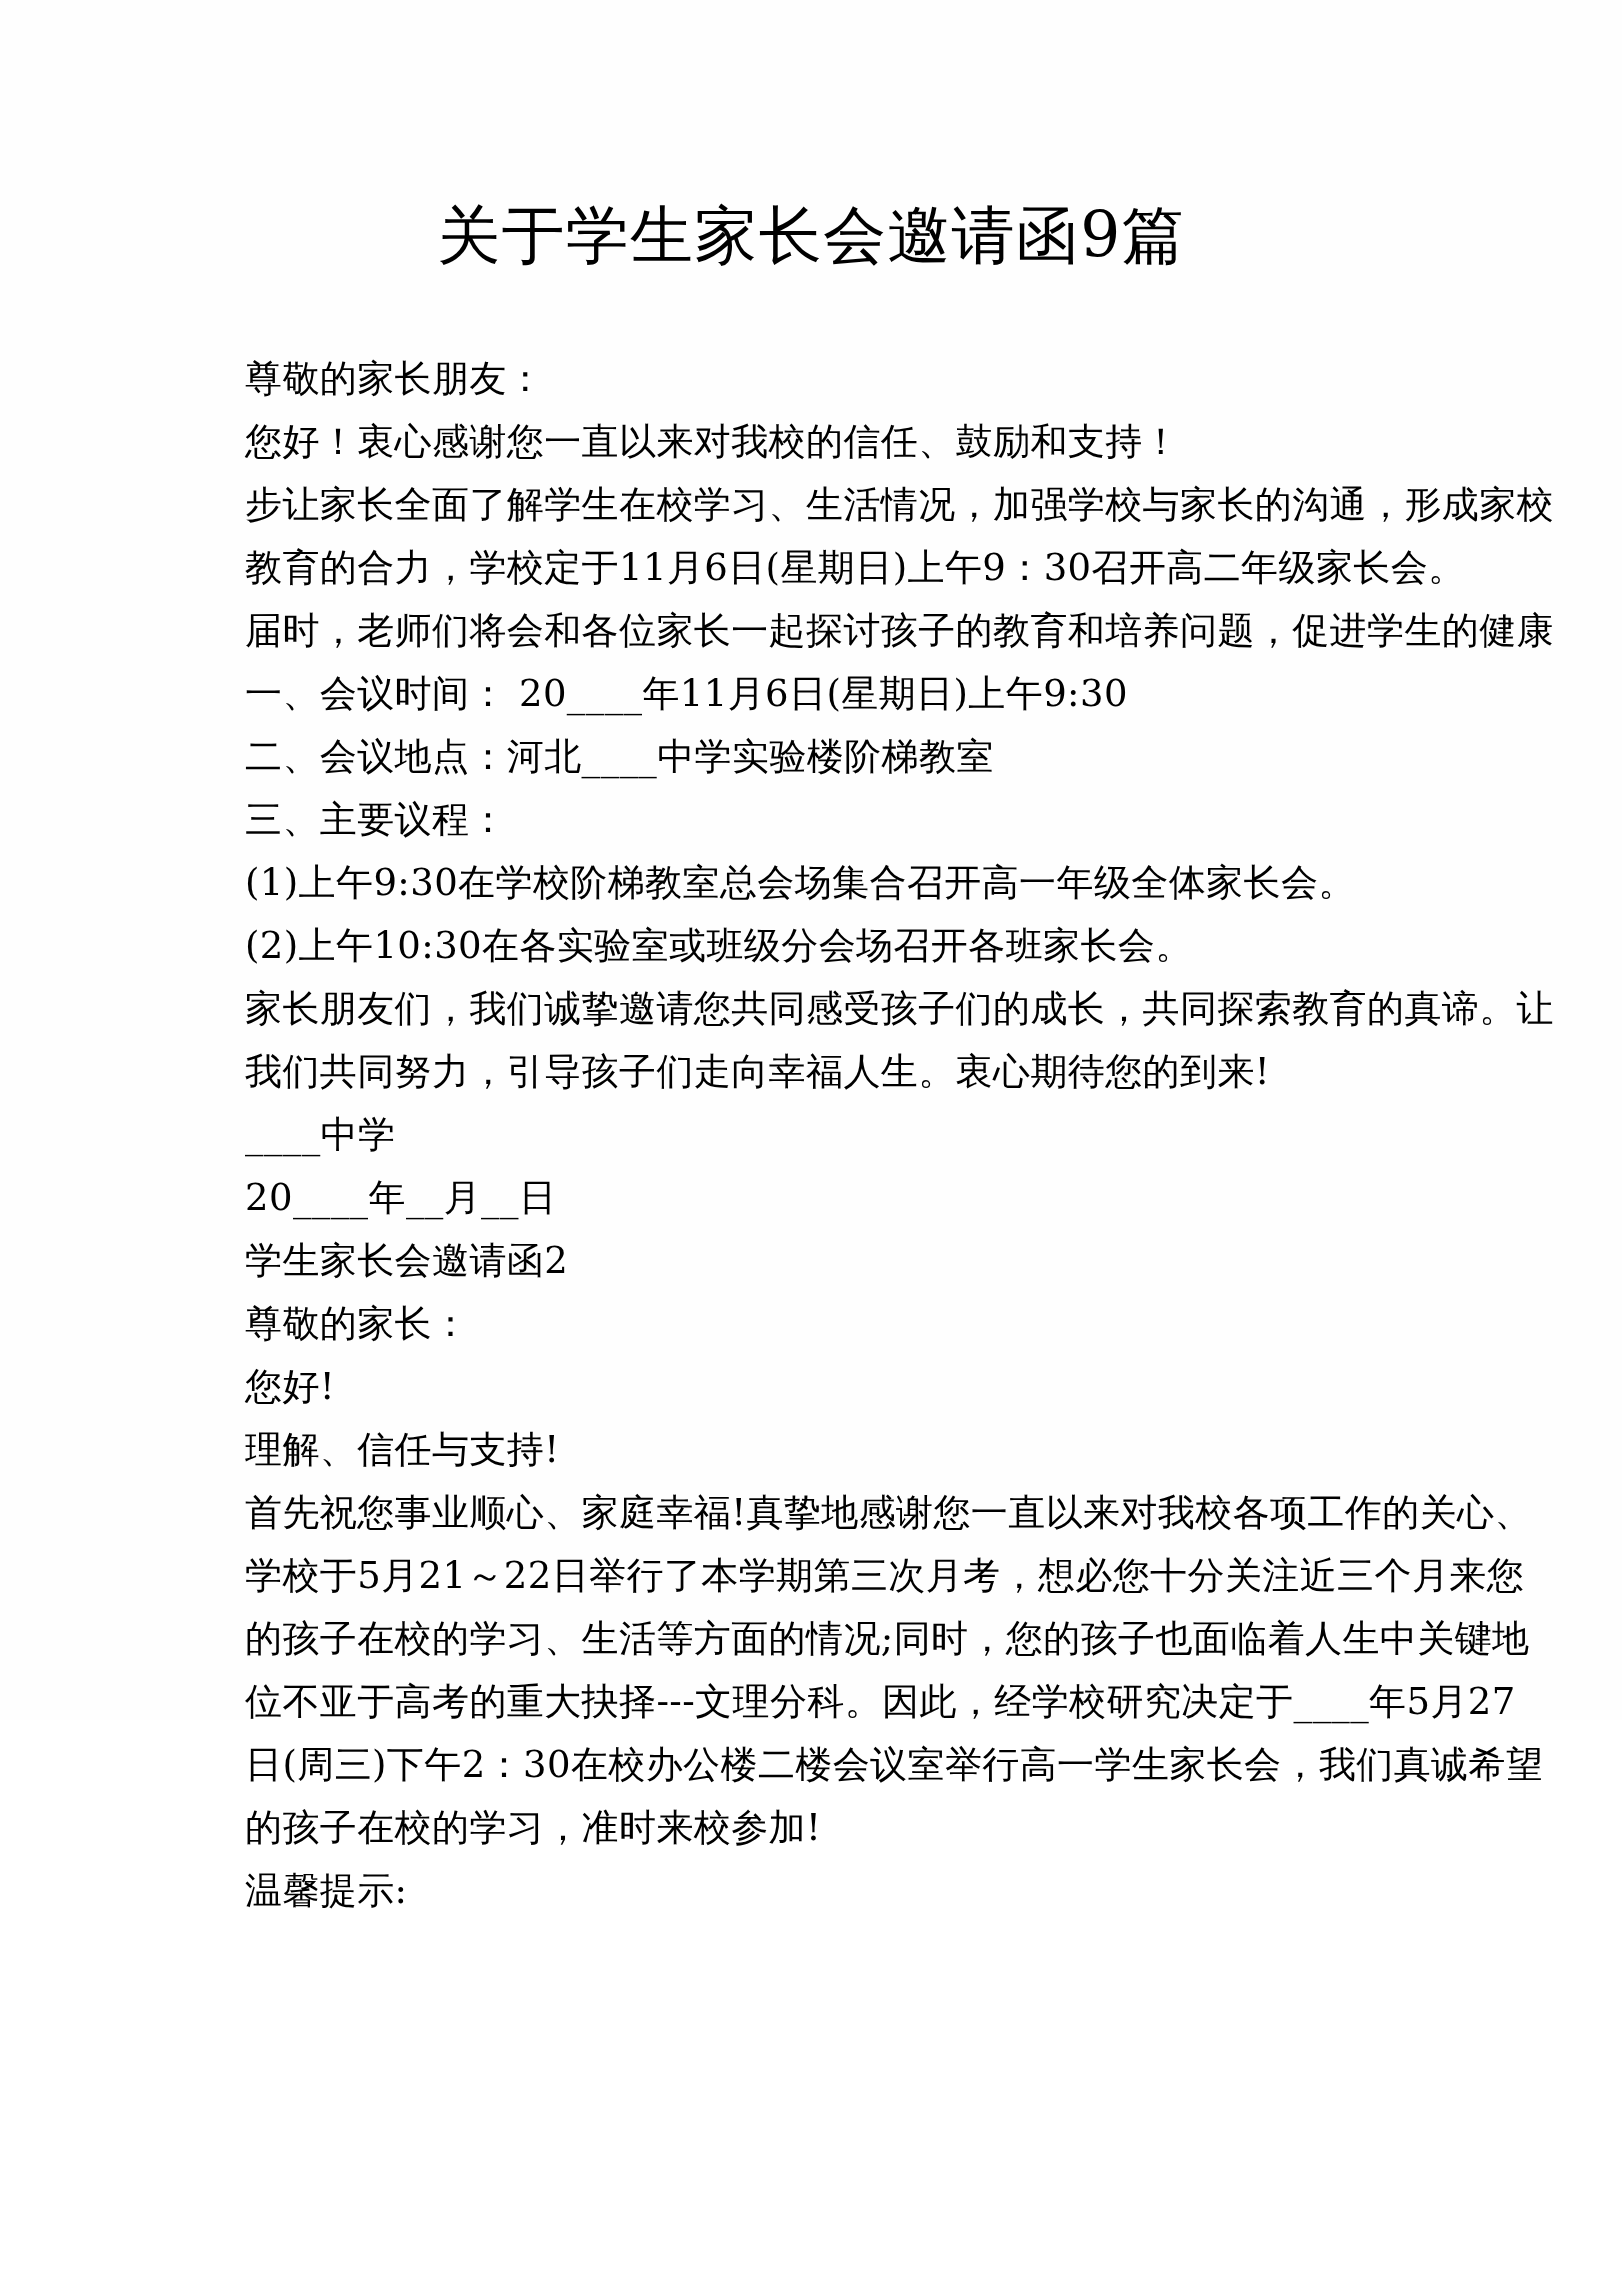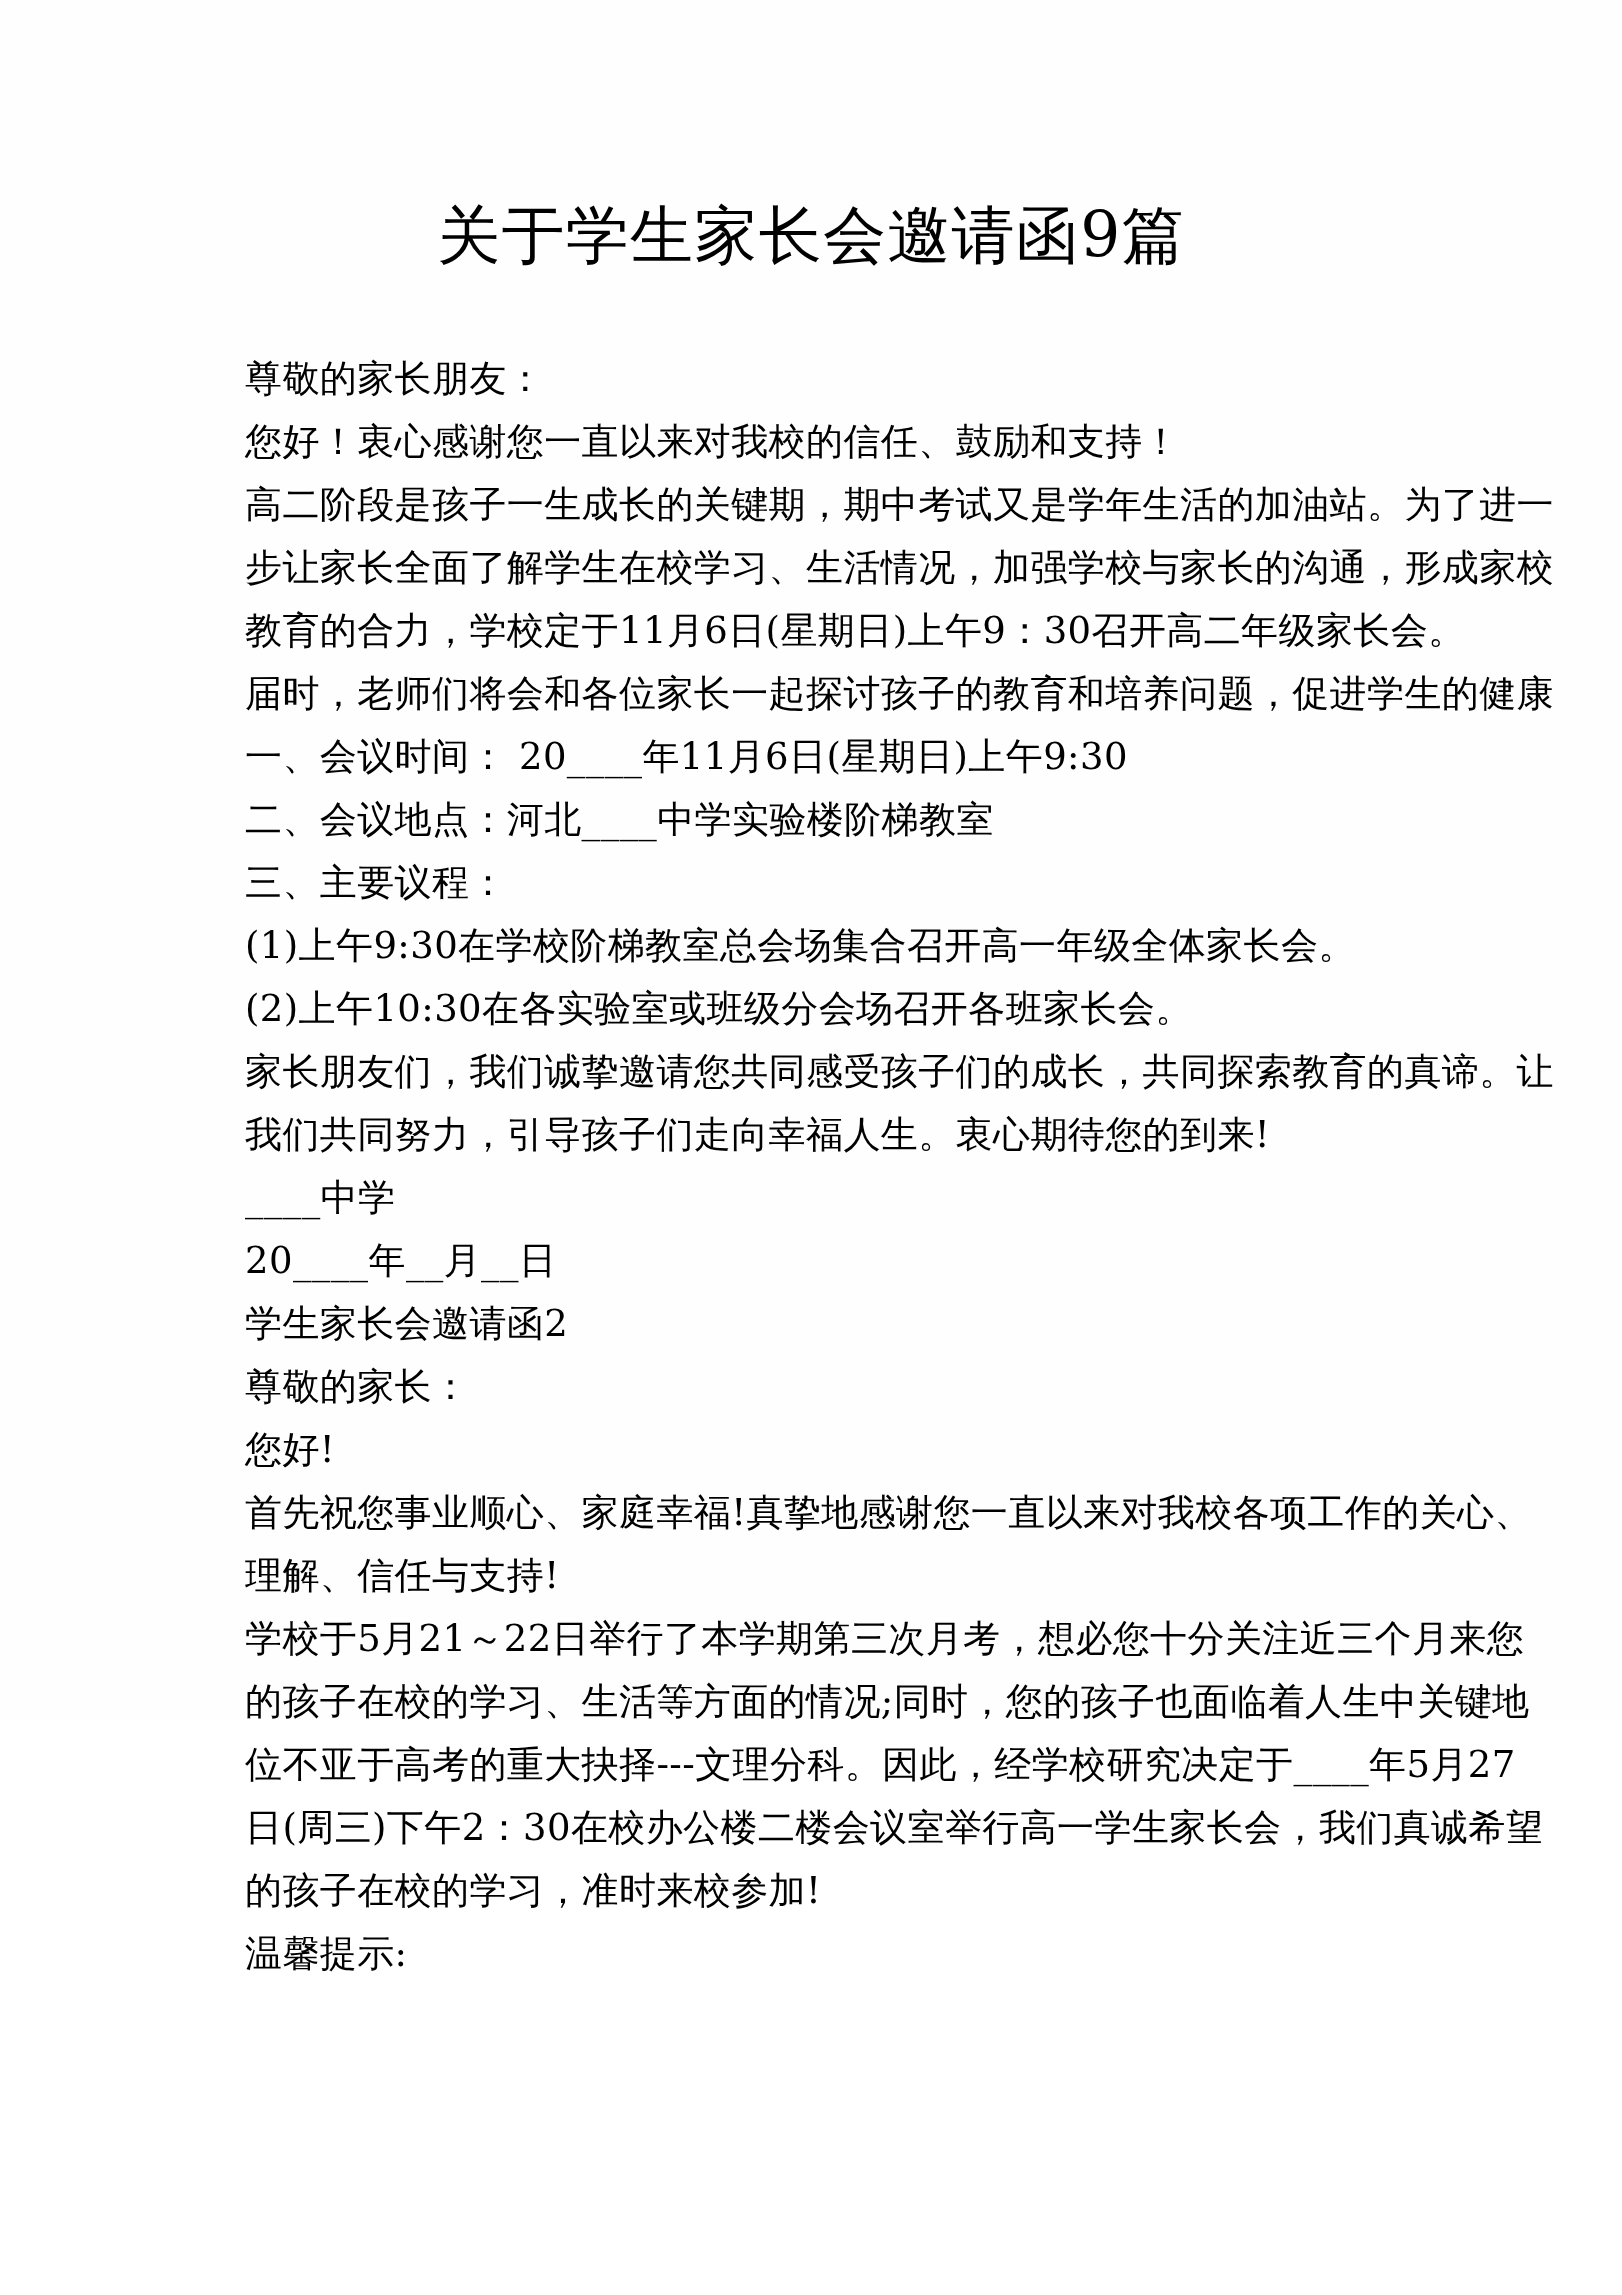--- a/index.html
+++ b/index.html
@@ -59,39 +59,38 @@
 <body>
 
 <div class="page">
 
   <h1 class="title">关于学生家长会邀请函9篇</h1>
 
   <div class="body">
 
     <p class="line">尊敬的家长朋友：</p>
     <p class="line">您好！衷心感谢您一直以来对我校的信任、鼓励和支持！</p>
-    <p class="line justify">高二阶段是孩子一生成长的关键期，期中考试又是学年生活的加油站。为了进一</p>
     <p class="line justify">步让家长全面了解学生在校学习、生活情况，加强学校与家长的沟通，形成家校</p>
     <p class="line">教育的合力，学校定于11月6日(星期日)上午9：30召开高二年级家长会。</p>
     <p class="line justify">届时，老师们将会和各位家长一起探讨孩子的教育和培养问题，促进学生的健康</p>
     <p class="line">一、会议时间： 20____年11月6日(星期日)上午9:30</p>
     <p class="line">二、会议地点：河北____中学实验楼阶梯教室</p>
     <p class="line">三、主要议程：</p>
     <p class="line">(1)上午9:30在学校阶梯教室总会场集合召开高一年级全体家长会。</p>
     <p class="line">(2)上午10:30在各实验室或班级分会场召开各班家长会。</p>
     <p class="line justify">家长朋友们，我们诚挚邀请您共同感受孩子们的成长，共同探索教育的真谛。让</p>
     <p class="line">我们共同努力，引导孩子们走向幸福人生。衷心期待您的到来!</p>
     <p class="line">____中学</p>
     <p class="line">20____年__月__日</p>
 
     <p class="line">学生家长会邀请函2</p>
     <p class="line">尊敬的家长：</p>
     <p class="line">您好!</p>
+    <p class="line">理解、信任与支持!</p>
     <p class="line justify">首先祝您事业顺心、家庭幸福!真挚地感谢您一直以来对我校各项工作的关心、</p>
-    <p class="line">理解、信任与支持!</p>
     <p class="line justify">学校于5月21～22日举行了本学期第三次月考，想必您十分关注近三个月来您</p>
     <p class="line justify">的孩子在校的学习、生活等方面的情况;同时，您的孩子也面临着人生中关键地</p>
     <p class="line justify">位不亚于高考的重大抉择---文理分科。因此，经学校研究决定于____年5月27</p>
     <p class="line justify">日(周三)下午2：30在校办公楼二楼会议室举行高一学生家长会，我们真诚希望</p>
     <p class="line">的孩子在校的学习，准时来校参加!</p>
     <p class="line">温馨提示:</p>
 
   </div>
 </div>
 

